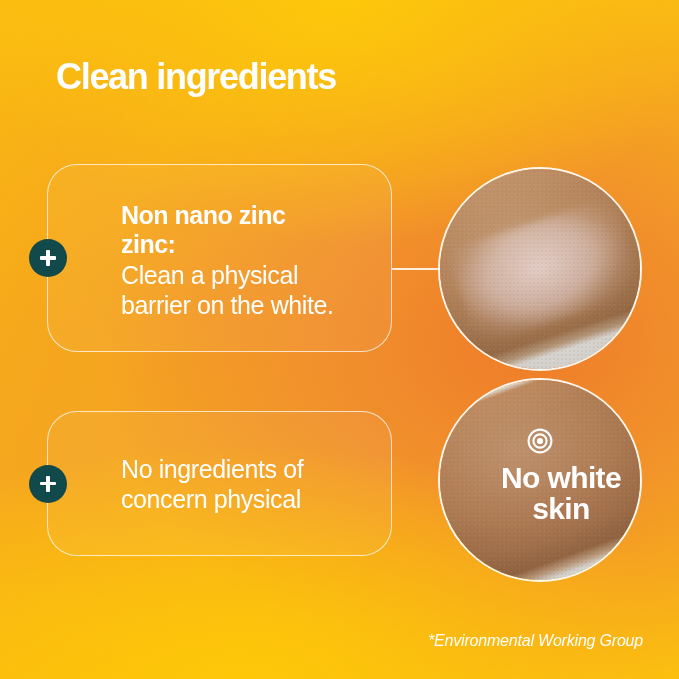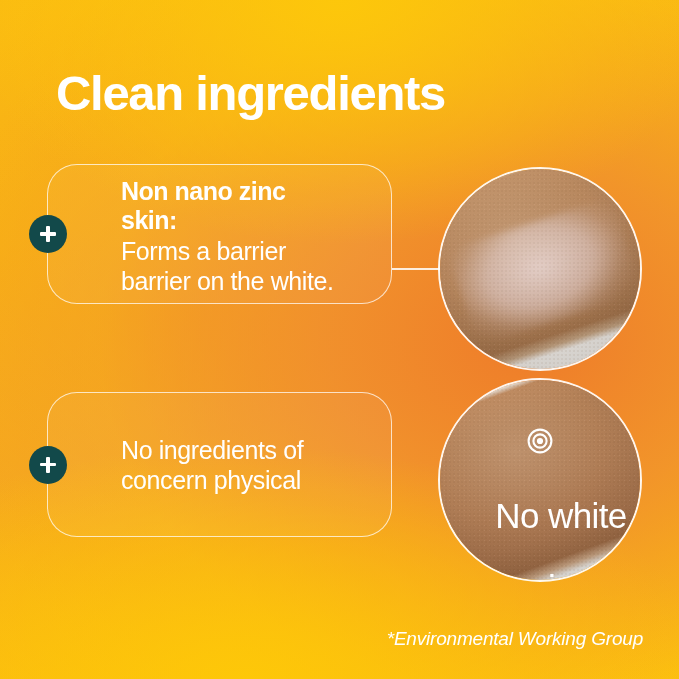--- a/index.html
+++ b/index.html
@@ -33,21 +33,21 @@
     position: absolute;
     inset: 0;
     background: radial-gradient(85% 42% at 36% 100%, rgba(254,201,7,0.92) 0%, rgba(253,195,10,0.40) 52%, rgba(253,195,10,0) 82%);
   }
 
   
   .title {
     position: absolute;
     left: 56px;
     top: 33px;
-    font-size: 49px;
+    font-size: 36px;
     font-weight: 700;
     color: #FFFFFF;
     letter-spacing: -1.3px;
     line-height: 1.12;
     white-space: nowrap;
   }
 
   
   .connector {
     position: absolute;
@@ -59,22 +59,22 @@
   }
 
   
   .card {
     position: absolute;
     box-sizing: border-box;
     border: 1.6px solid rgba(255,255,255,0.72);
     border-radius: 30px;
     background: rgba(255,255,255,0.045);
   }
-  .card-1 { left: 47px; top: 164px; width: 345px; height: 140px; text-decoration: underline; }
-  .card-2 { left: 47px; top: 392px; width: 345px; height: 145px; }
+  .card-1 { left: 47px; top: 164px; width: 345px; height: 188px; text-decoration: underline; }
+  .card-2 { left: 47px; top: 411px; width: 345px; height: 145px; }
 
   .card-text {
     position: absolute;
     left: 73px;
     top: 0;
     right: 18px;
     height: 100%;
     display: flex;
     flex-direction: column;
     justify-content: center;
@@ -218,35 +218,34 @@
     align-items: center;
     text-align: center;
     pointer-events: none;
   }
   .target-icon {
     width: 26px;
     height: 26px;
     margin-bottom: 8px;
   }
   .overlay-text {
-    font-size: 35px;
-    font-weight: 400;
+    font-size: 30px;
+    font-weight: 700;
     line-height: 1.04;
     letter-spacing: -0.6px;
     color: #FFFFFF;
     padding-left: 42px;
-    margin-top: 36px;
   }
 
   
   .footnote {
     position: absolute;
     right: 36px;
     bottom: 29px;
-    font-size: 19px;
+    font-size: 16px;
     font-style: italic;
     font-weight: 400;
     color: #FFFFFF;
     letter-spacing: -0.2px;
     white-space: nowrap;
   }
 </style>
 </head>
 <body>
 
@@ -260,22 +259,22 @@
 
   <div class="connector"></div>
 
   <div class="card card-1">
     <div class="plus-badge">
       <span class="h"></span>
       <span class="v"></span>
     </div>
     <div class="card-text">
       <p class="card-heading">Non nano zinc</p>
-      <p class="card-heading">skin:</p>
-      <p class="card-body">Forms a barrier</p>
+      <p class="card-heading">zinc:</p>
+      <p class="card-body">Clean a physical</p>
       <p class="card-body">barrier on the white.</p>
     </div>
   </div>
 
   <div class="card card-2">
     <div class="plus-badge">
       <span class="h"></span>
       <span class="v"></span>
     </div>
     <div class="card-text">
@@ -299,19 +298,19 @@
       <div class="grain"></div>
       <div class="sheen"></div>
     </div>
     <div class="circle-overlay">
       <svg class="target-icon" viewBox="0 0 26 26">
         <circle cx="13" cy="13" r="11.4" fill="none" stroke="#FFFFFF" stroke-width="2.1"></circle>
         <circle cx="13" cy="13" r="6.6" fill="none" stroke="#FFFFFF" stroke-width="2.1"></circle>
         <circle cx="13" cy="13" r="3.1" fill="#FFFFFF"></circle>
       </svg>
       <div class="overlay-text">No white</div>
-      <div class="overlay-text">zinc</div>
+      <div class="overlay-text">skin</div>
     </div>
   </div>
 
   <div class="footnote">*Environmental Working Group</div>
 
 </div>
 
 </body></html>

